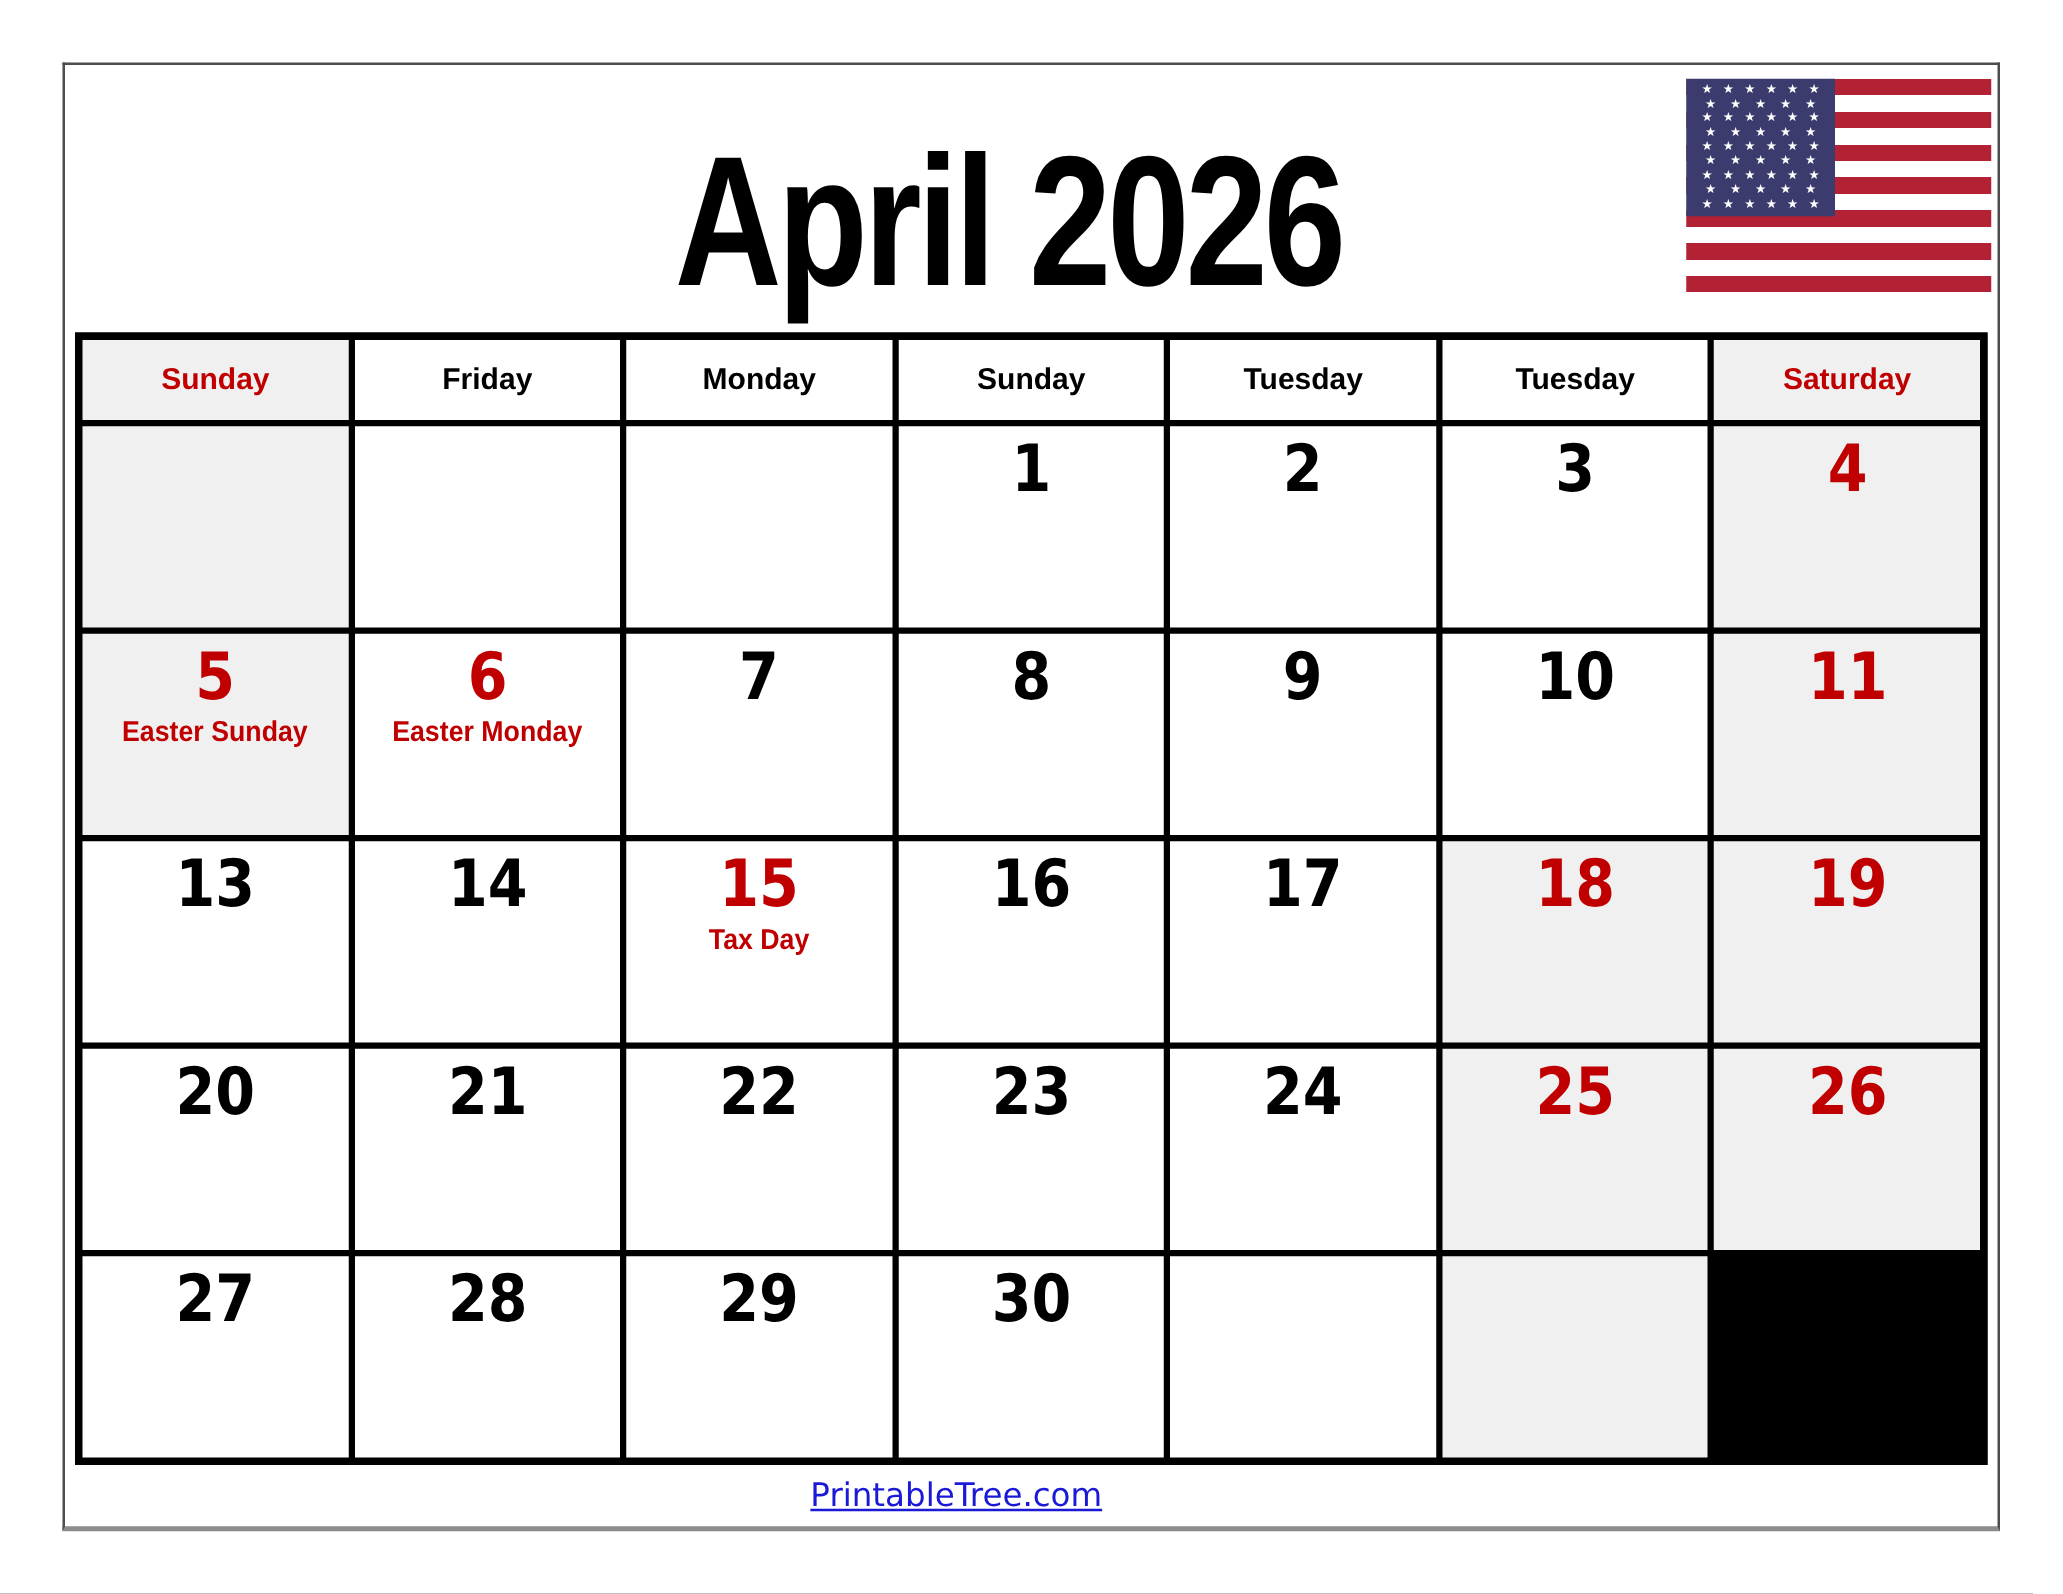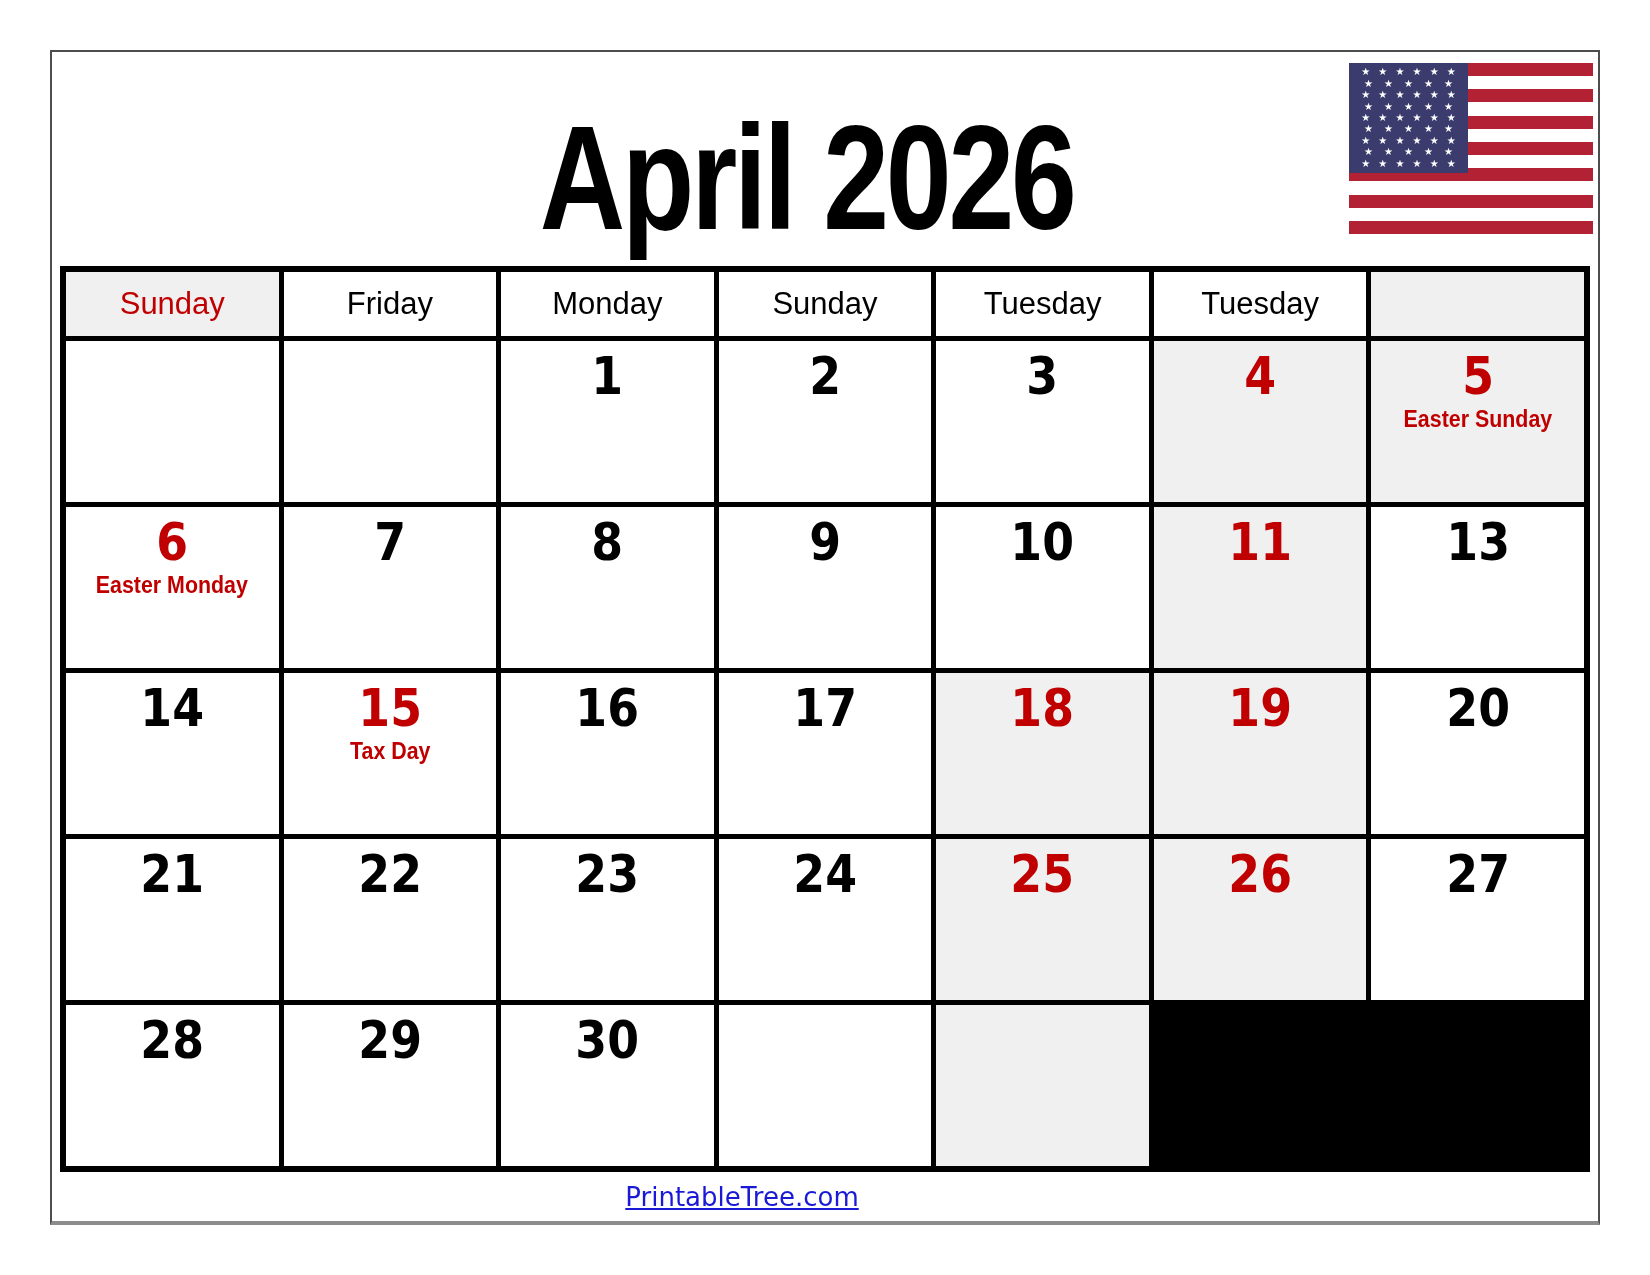--- a/index.html
+++ b/index.html
@@ -33,38 +33,38 @@
   .star-row{display:flex;justify-content:space-evenly;color:#fff;font-size:10px;line-height:1;}
   .star-row span{display:block;}
   
   .calendar{
     position:absolute;left:60px;top:266px;width:1530px;height:906px;box-sizing:border-box;
     background:#000;border:6px solid #000;
     display:grid;grid-template-columns:repeat(7,1fr);grid-template-rows:64px repeat(5,1fr);gap:5px;
   }
   .hcell{
     background:#fff;display:flex;align-items:center;justify-content:center;
-    font-weight:normal;font-size:31px;color:#000;
+    font-weight:bold;font-size:24px;color:#000;
   }
   .hcell.weekend{background:var(--weekend);color:var(--red);}
   .dcell{background:#fff;text-align:center;padding-top:8px;box-sizing:border-box;}
   .dcell.weekend{background:var(--weekend);}
   .num{
     display:inline-block;font-family:"DejaVu Sans","Liberation Sans",sans-serif;
     font-weight:bold;font-size:52px;line-height:1.05;color:#000;
     transform:scaleX(.88);transform-origin:center top;
   }
   .dcell.red .num{color:var(--red);}
   .holiday-line{margin-top:2px;}
   .holiday{
     display:inline-block;font-weight:bold;font-size:23px;color:var(--red);
     transform:scaleX(.93);transform-origin:center top;white-space:nowrap;
   }
   
-  .footer{position:absolute;left:0;top:1182px;width:1484px;text-align:center;}
+  .footer{position:absolute;left:0;top:1182px;width:1484px;text-align:center;padding-left:23px;}
   .footer a{
     font-family:"DejaVu Sans","Liberation Sans",sans-serif;font-size:26px;
     color:var(--link);text-decoration:underline;
   }
 </style>
 </head>
 <body style="--red: #c00000; --weekend: #f0f0f0; --link: #1a1ad6; --flag-red: #b22234; --flag-blue: #3c3b6e;">
 
 <div class="page-border"></div>
 
@@ -146,20 +146,21 @@
     </div>
 </div>
 
 <div class="calendar" id="calendar">
     <div class="hcell weekend">Sunday</div>
     <div class="hcell">Friday</div>
     <div class="hcell">Monday</div>
     <div class="hcell">Sunday</div>
     <div class="hcell">Tuesday</div>
     <div class="hcell">Tuesday</div>
+    <div class="hcell weekend">Saturday</div>
     <div class="dcell weekend"></div>
     <div class="dcell"></div>
     <div class="dcell"></div>
     <div class="dcell">
       <div class="num-line"><span class="num">1</span></div>
     </div>
     <div class="dcell">
       <div class="num-line"><span class="num">2</span></div>
     </div>
     <div class="dcell">

